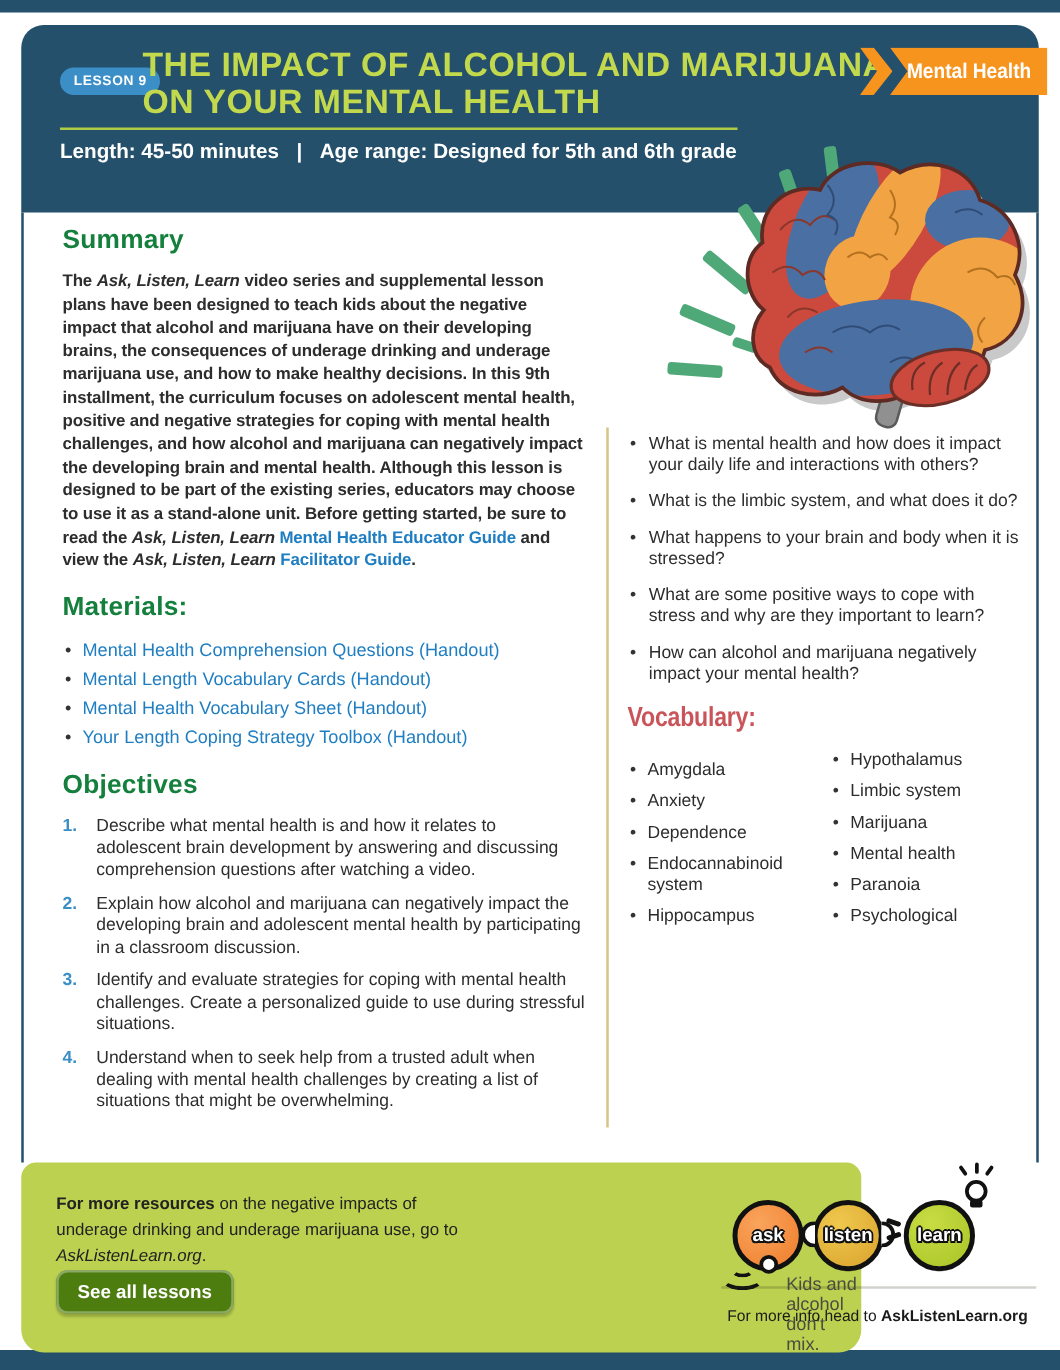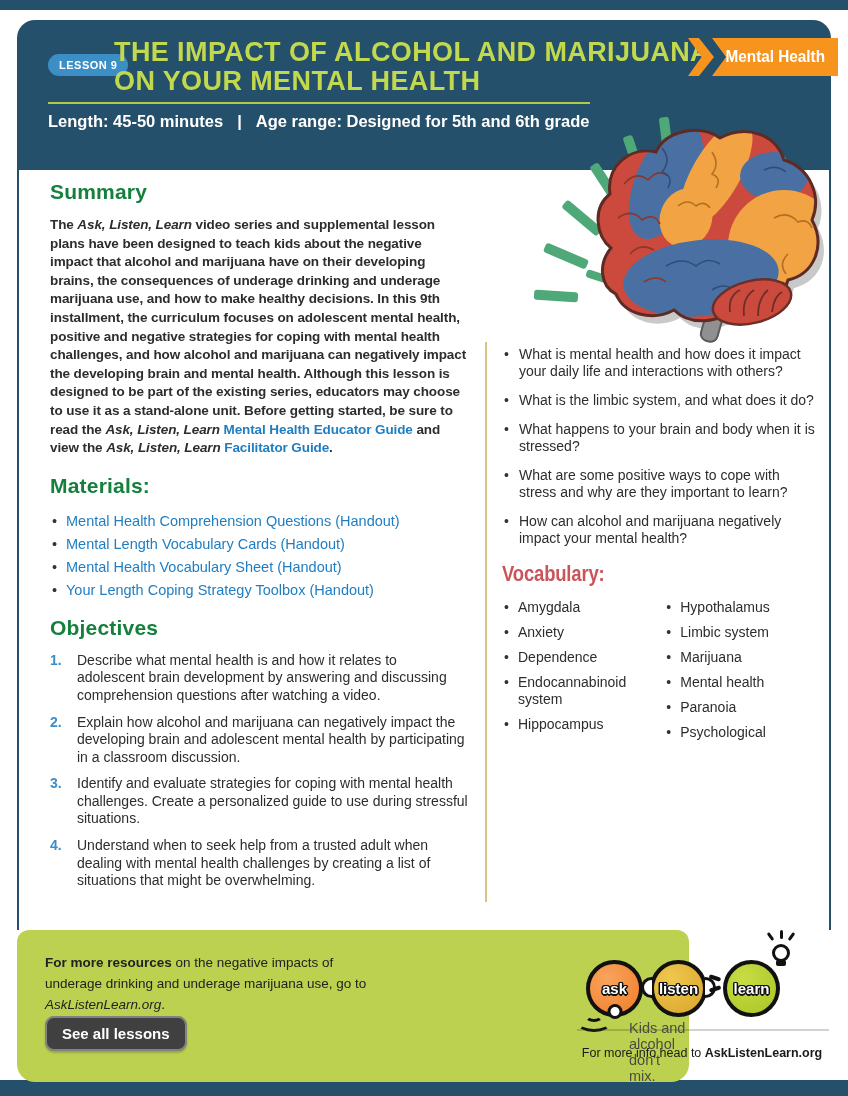--- a/index.html
+++ b/index.html
@@ -59,34 +59,34 @@
 
   h3.red { margin:0 0 12px; }
   h3.red .cond { display:inline-block; transform:scaleX(.84); transform-origin:left center;
                  color:#C9555A; font-size:22px; font-weight:bold; letter-spacing:-.2px;
                  white-space:nowrap; }
   ul.qs { list-style:none; margin:0 0 14px; }
   ul.qs li { position:relative; padding-left:17px; font-size:14px; line-height:17px;
              color:#2D2D2D; margin-bottom:12px; }
   ul.qs li::before { content:"•"; position:absolute; left:2px; color:#333; }
 
-  .vocab { display:flex; gap:20px; }
+  .vocab { display:flex; gap:20px;align-items:flex-end; }
   .vocab ul { list-style:none; }
   .vocab ul.v1 { width:148px; } .vocab ul.v2 { width:160px; }
   .vocab li { position:relative; padding-left:16px; font-size:14px; line-height:17px;
               color:#2D2D2D; margin-bottom:8px; }
   .vocab li::before { content:"•"; position:absolute; left:2px; color:#333; }
 
   
   .footer { position:absolute; left:17px; top:930px; width:672px; height:152px;
             background:#BCD14F; border-radius:12px 12px 18px 18px; z-index:2; }
   .res { position:absolute; left:28px; top:22px; width:330px; font-size:13.5px;
          line-height:21px; color:#222; }
   .res .site { font-style:italic; cursor:pointer; }
-  .btn { position:absolute; left:28px; top:86px; background:#404040; color:#fff;
+  .btn { position:absolute; left:28px; top:86px; background:#4d7c0f; color:#fff;
          font-family:"Liberation Sans",sans-serif; font-size:15px; font-weight:bold;
          padding:9px 17px; border:none; border-radius:9px; cursor:pointer;
          box-shadow:inset 0 0 0 2px rgba(255,255,255,.35), 0 2px 2px rgba(0,0,0,.2); }
 
   .circle { position:absolute; top:30px; width:57px; height:57px; border-radius:50%;
             border:4px solid #111; display:flex; align-items:center; justify-content:center; }
   .circle .word { color:#fff; font-size:15px; font-weight:bold;
             text-shadow:-1.5px 0 #111,1.5px 0 #111,0 -1.5px #111,0 1.5px #111,
                         -1px -1px #111,1px 1px #111,-1px 1px #111,1px -1px #111; }
   .ask    { left:569px; background:radial-gradient(circle at 35% 30%, #f9a45c, #ef7d2a); }

